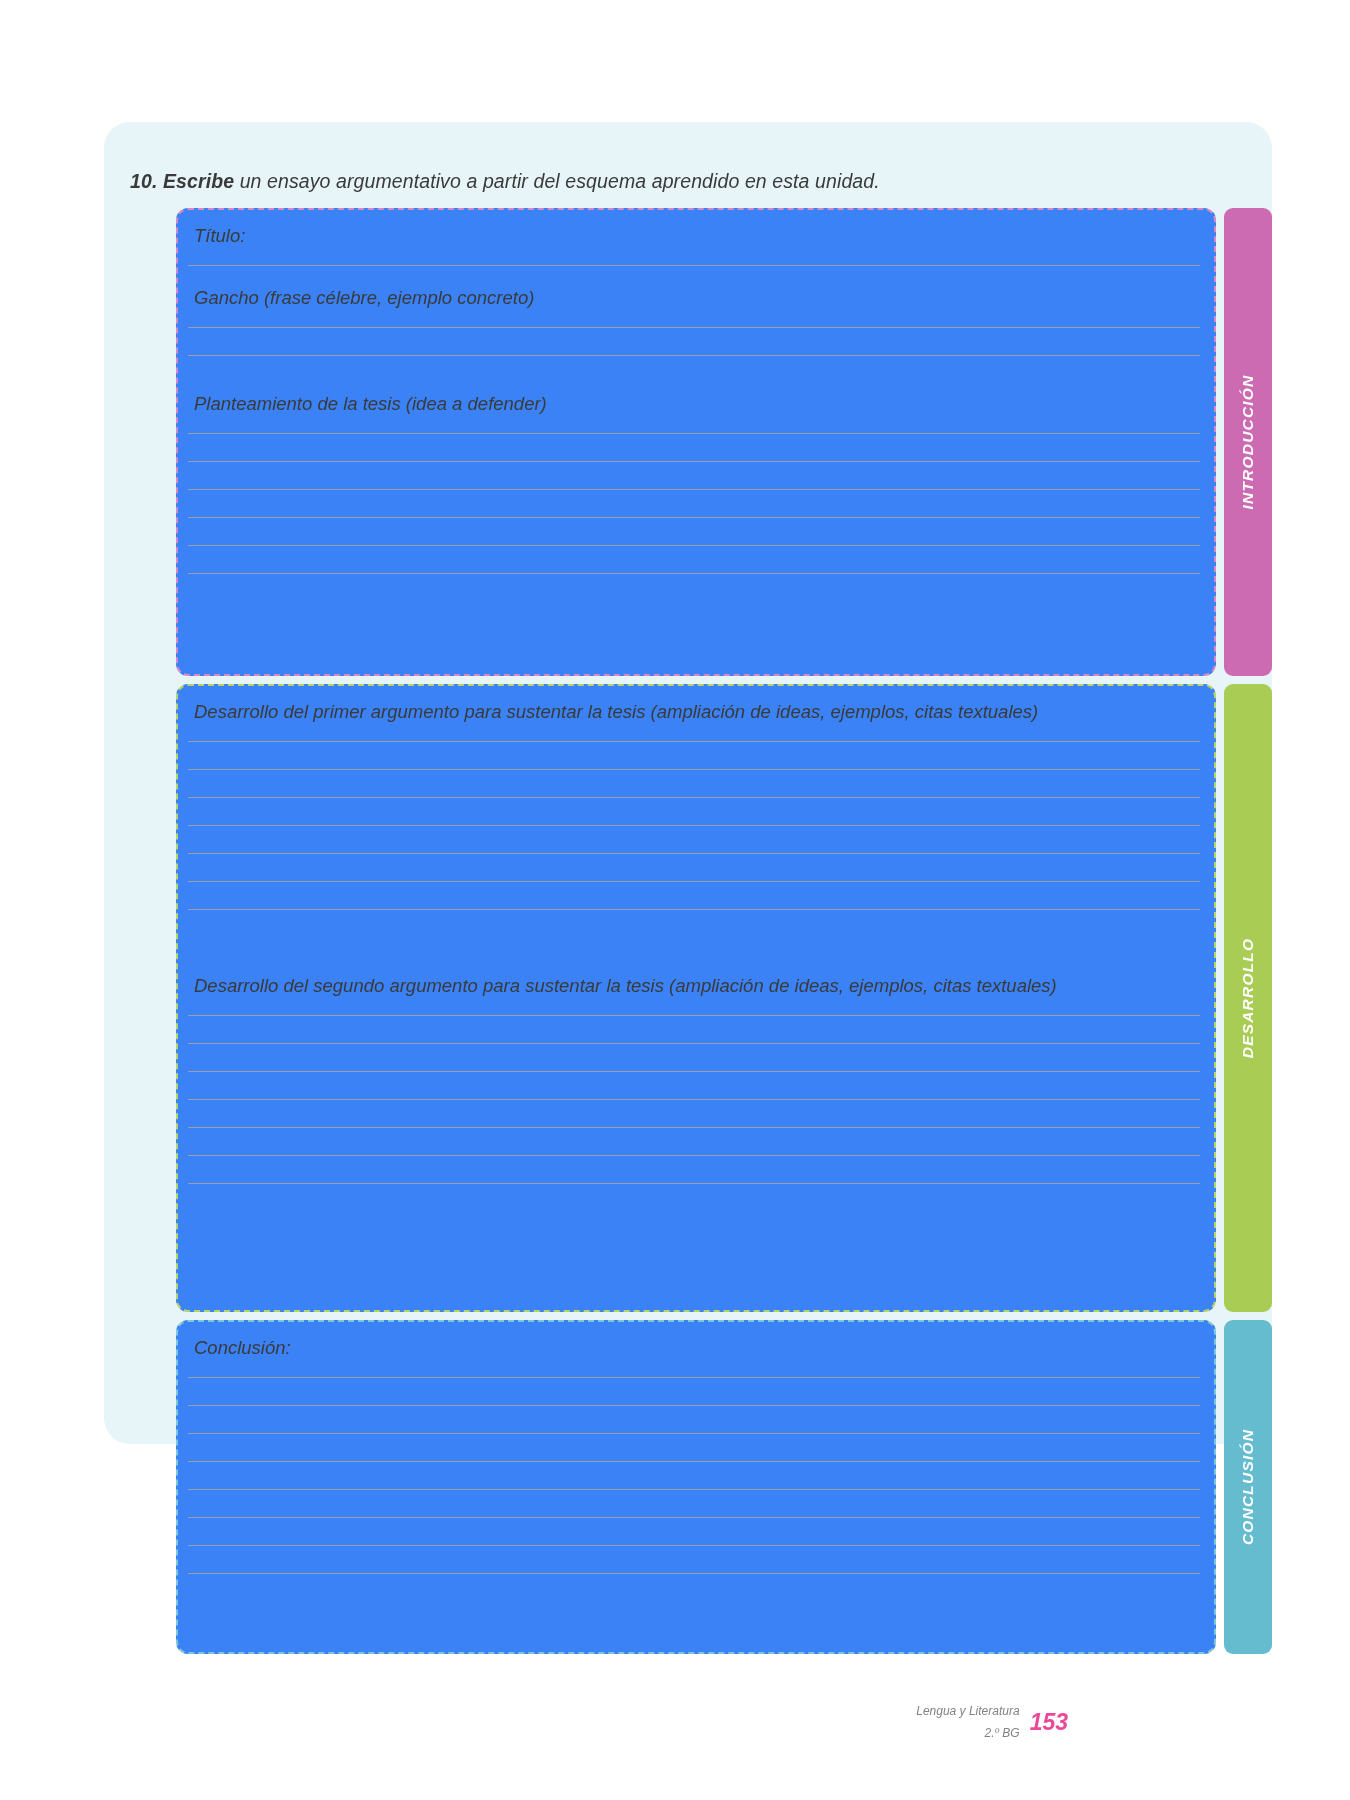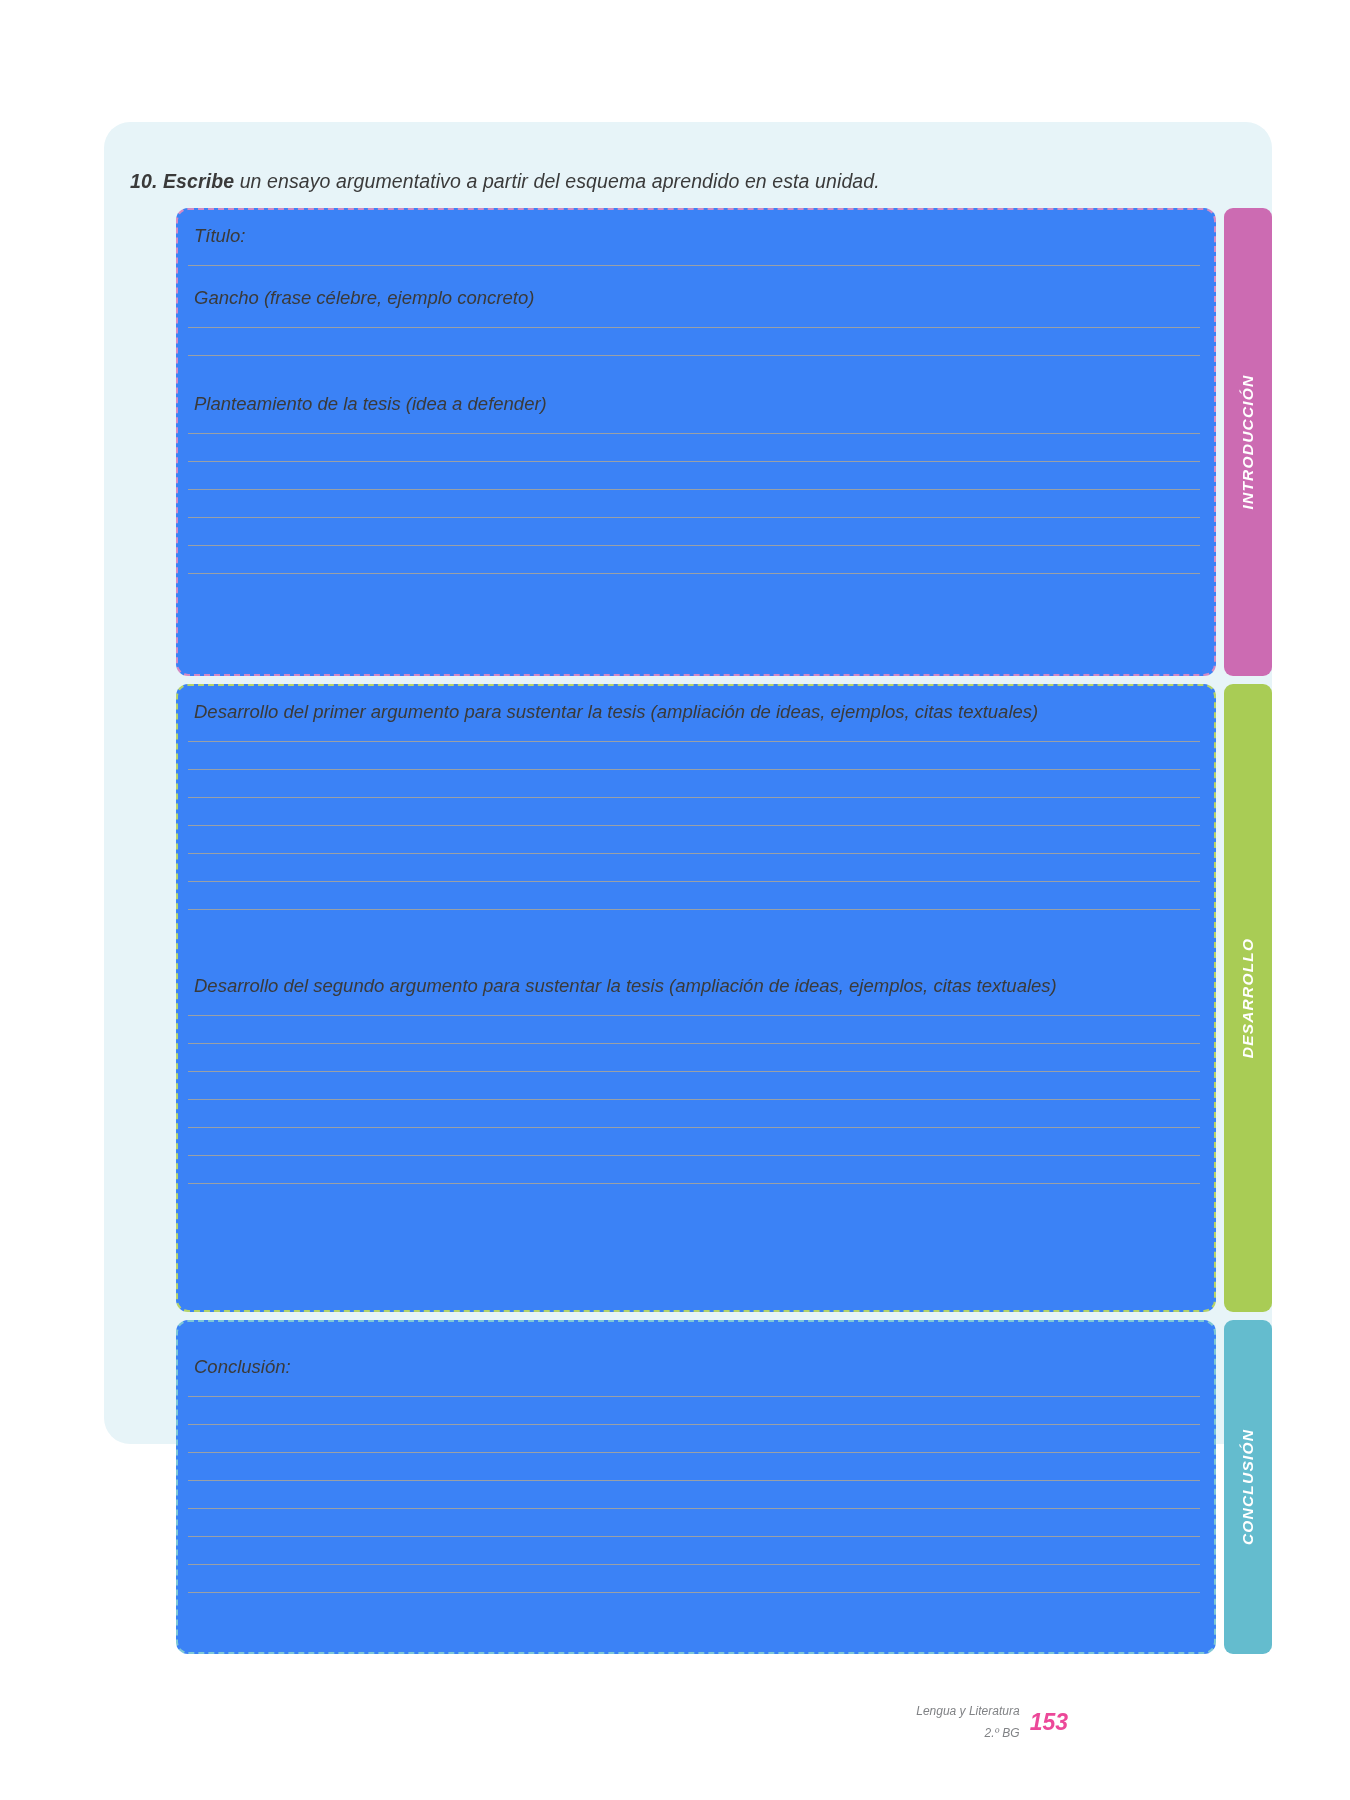--- a/index.html
+++ b/index.html
@@ -235,21 +235,21 @@
       <div class="rule"></div>
       <div class="rule"></div>
     </div>
   </div>
 
   <div class="tab desarrollo">
     <span>DESARROLLO</span>
   </div>
 
   <div class="section conclusion">
-    <div class="field" style="top: 14px; margin-top: 19px;">
+    <div class="field" style="top: 14px;">
       <div class="field-label">Conclusión:</div>
       <div class="rule first"></div>
       <div class="rule"></div>
       <div class="rule"></div>
       <div class="rule"></div>
       <div class="rule"></div>
       <div class="rule"></div>
       <div class="rule"></div>
       <div class="rule"></div>
     </div>

